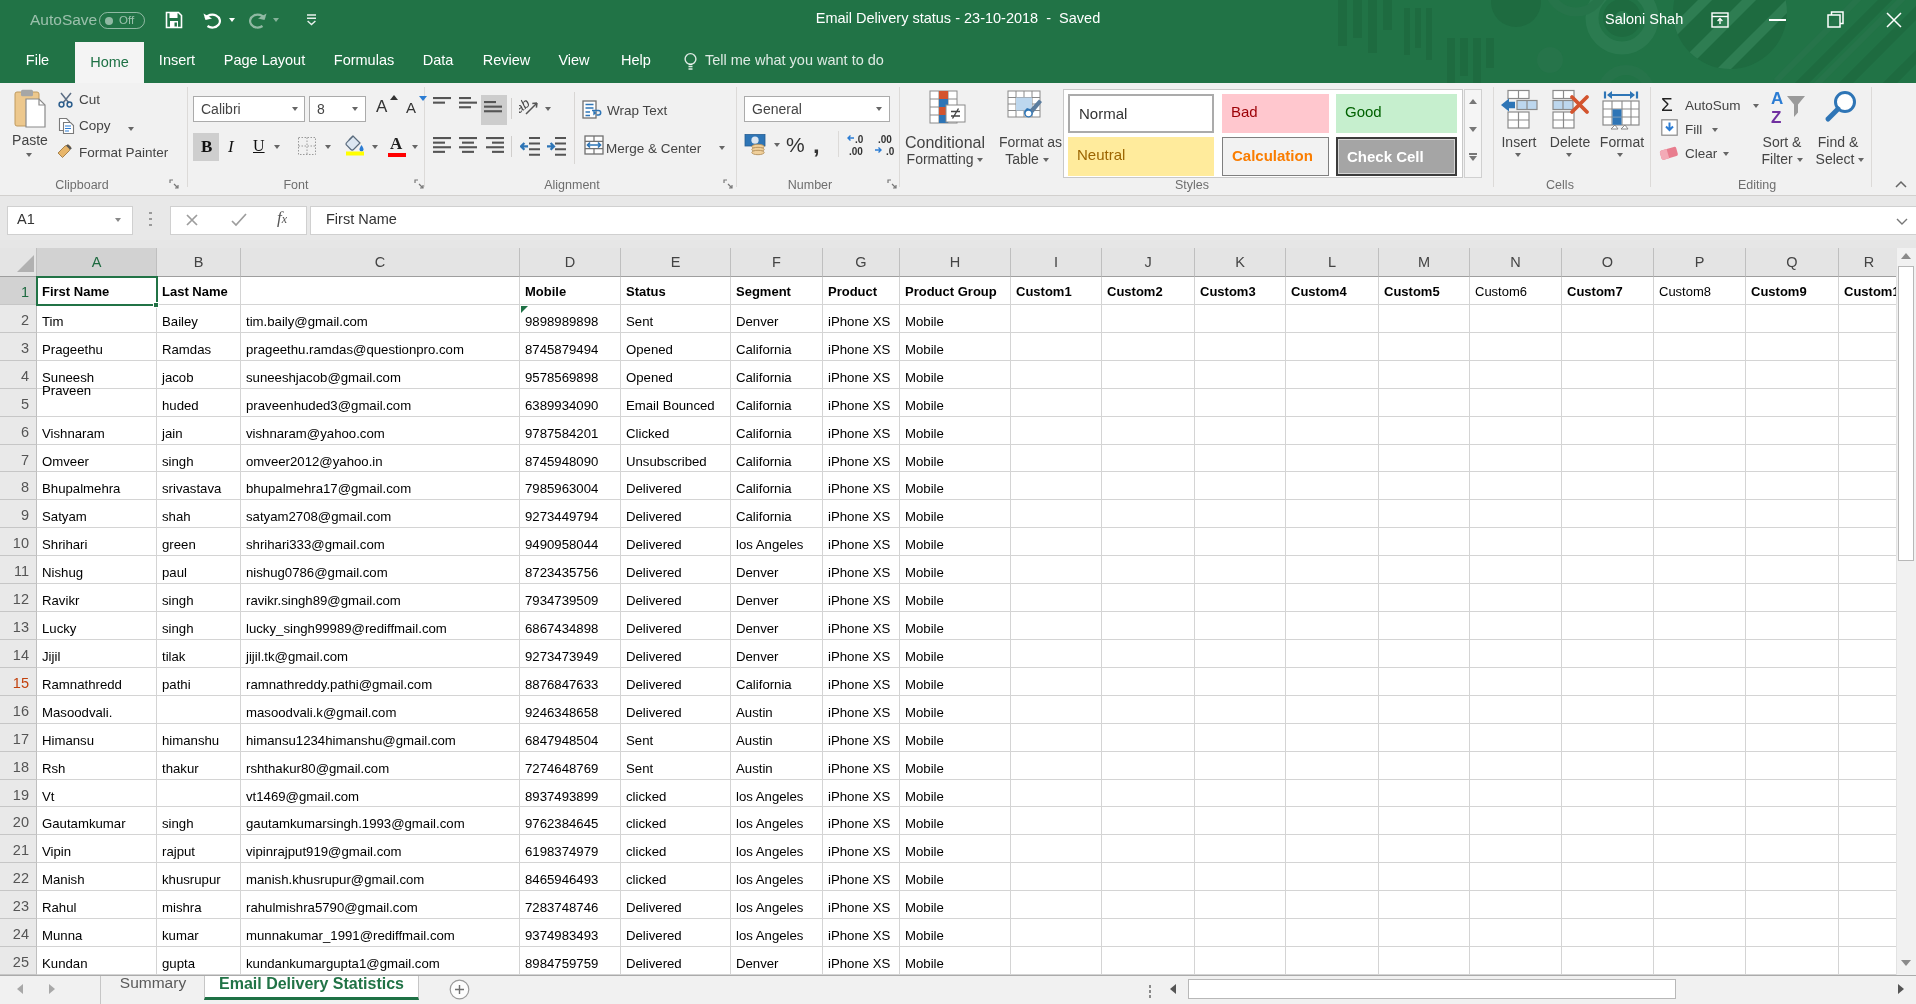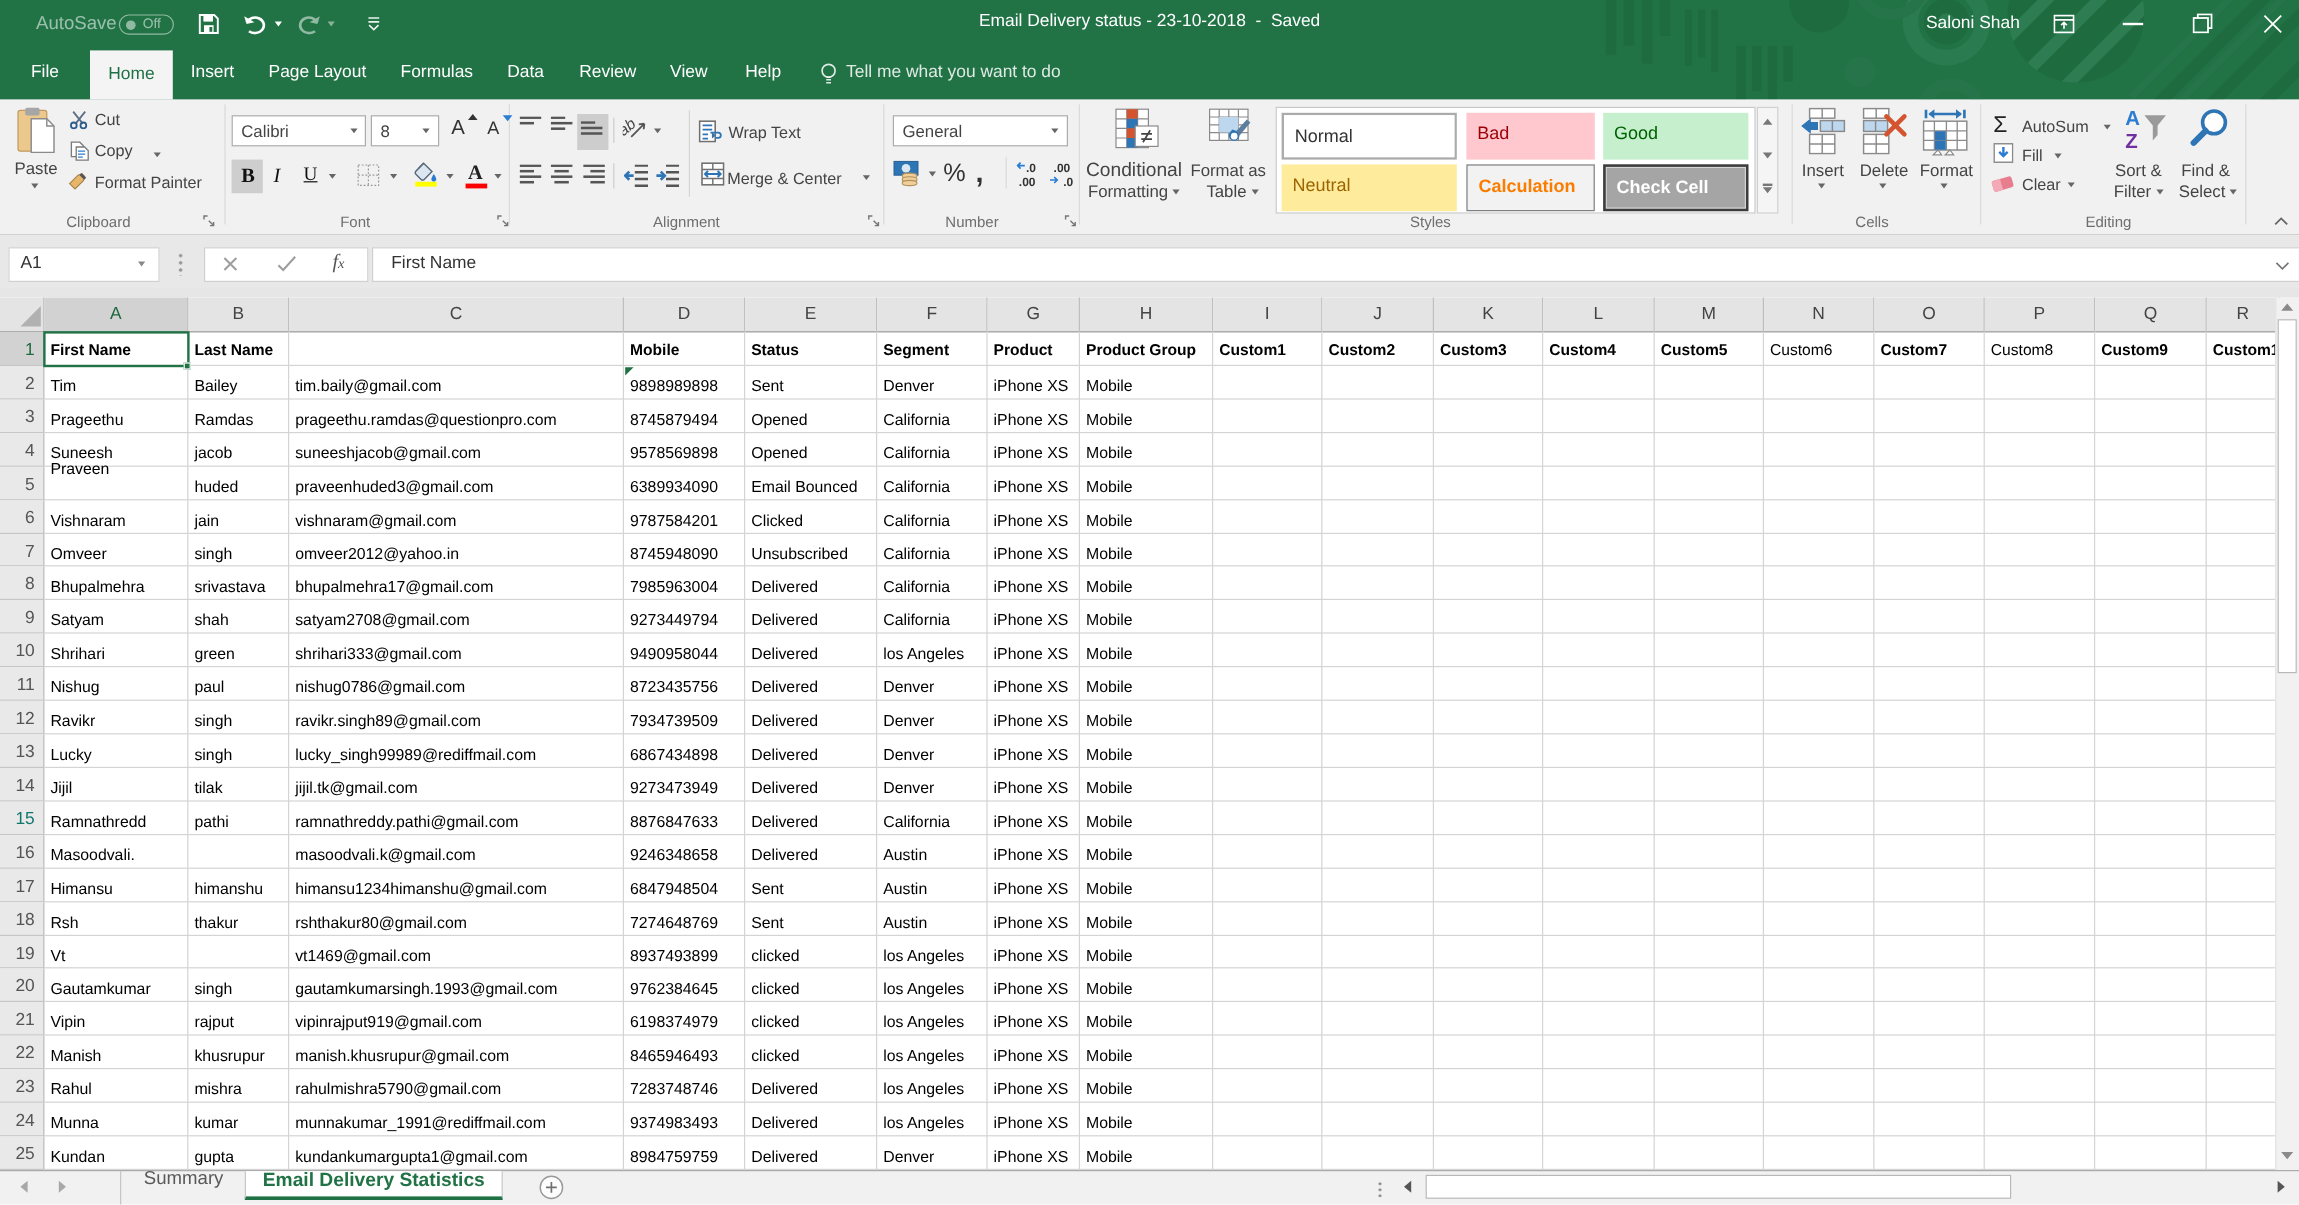--- a/index.html
+++ b/index.html
@@ -336,21 +336,21 @@
       <div class="rtxt" style="left:903px;top:51px;width:84px;text-align:center;font-size:16px">Conditional</div>
       <div class="rtxt" style="left:903px;top:68px;width:84px;text-align:center;font-size:14px">Formatting <span style="display:inline-block;width:0;height:0;border-left:3.5px solid transparent;border-right:3.5px solid transparent;border-top:4px solid #666;vertical-align:2px"></span></div>
       <svg class="ab" style="left:1007px;top:7px" width="38" height="38" viewBox="0 0 38 38">
 <rect x="1" y="1" width="32" height="26" fill="#fff" stroke="#8a8a8a"></rect>
 <path d="M1 7.5 h32 M1 14 h32 M1 20.5 h32 M9 1 v26 M17 1 v26 M25 1 v26" stroke="#8a8a8a" fill="none"></path>
 <path d="M9 7.5 h16 v13 h-16 z" fill="#bdd7ee"></path>
 <path d="M35 12 L26 23 l-3.5 -3 9.5 -10.5 z" fill="#5b7d9e"></path>
 <path d="M26 23 a4.5 4.5 0 1 1 -7.5 -3.5 l1.5 -1.5 3 1 z" fill="#2e75b6"></path>
 <circle cx="21.5" cy="23.5" r="2.8" fill="#fff"></circle>
 </svg>
-      <div class="rtxt" style="left:992px;top:51px;width:70px;text-align:left;font-size:14px">Format as</div>
+      <div class="rtxt" style="left:992px;top:51px;width:70px;text-align:right;font-size:14px">Format as</div>
       <div class="rtxt" style="left:992px;top:68px;width:70px;text-align:center;font-size:14px">Table <span style="display:inline-block;width:0;height:0;border-left:3.5px solid transparent;border-right:3.5px solid transparent;border-top:4px solid #666;vertical-align:2px"></span></div>
       <div class="ab" style="left:1063px;top:6px;width:400px;height:89px;background:#fff;border:1px solid #c8c8c8"></div>
       <div class="ab" style="left:1068px;top:11px;width:146px;height:39px;background:#fff;border:2px solid #ababab;outline:2px solid #fff;outline-offset:-4px;">
         <div class="ab" style="left:9px;top:9px;font-size:15px;color:#333;">Normal</div>
       </div>
       <div class="ab" style="left:1222px;top:11px;width:107px;height:39px;background:#ffc7ce;">
         <div class="ab" style="left:9px;top:9px;font-size:15px;color:#9c0006;">Bad</div>
       </div>
       <div class="ab" style="left:1336px;top:11px;width:121px;height:39px;background:#c6efce;">
         <div class="ab" style="left:9px;top:9px;font-size:15px;color:#006100;">Good</div>
@@ -485,21 +485,21 @@
       <div class="rh" style="top:140.68px;height:27.92px;background:#e9e9e9;color:#555;line-height:31px">5</div>
       <div class="rh" style="top:168.60px;height:27.92px;background:#e9e9e9;color:#555;line-height:31px">6</div>
       <div class="rh" style="top:196.52px;height:27.92px;background:#e9e9e9;color:#555;line-height:31px">7</div>
       <div class="rh" style="top:224.44px;height:27.92px;background:#e9e9e9;color:#555;line-height:31px">8</div>
       <div class="rh" style="top:252.36px;height:27.92px;background:#e9e9e9;color:#555;line-height:31px">9</div>
       <div class="rh" style="top:280.28px;height:27.92px;background:#e9e9e9;color:#555;line-height:31px">10</div>
       <div class="rh" style="top:308.20px;height:27.92px;background:#e9e9e9;color:#555;line-height:31px">11</div>
       <div class="rh" style="top:336.12px;height:27.92px;background:#e9e9e9;color:#555;line-height:31px">12</div>
       <div class="rh" style="top:364.04px;height:27.92px;background:#e9e9e9;color:#555;line-height:31px">13</div>
       <div class="rh" style="top:391.96px;height:27.92px;background:#e9e9e9;color:#555;line-height:31px">14</div>
-      <div class="rh" style="top:419.88px;height:27.92px;background:#e9e9e9;color:#0f766e;line-height:31px">15</div>
+      <div class="rh" style="top:419.88px;height:27.92px;background:#e9e9e9;color:#c2410c;line-height:31px">15</div>
       <div class="rh" style="top:447.80px;height:27.92px;background:#e9e9e9;color:#555;line-height:31px">16</div>
       <div class="rh" style="top:475.72px;height:27.92px;background:#e9e9e9;color:#555;line-height:31px">17</div>
       <div class="rh" style="top:503.64px;height:27.92px;background:#e9e9e9;color:#555;line-height:31px">18</div>
       <div class="rh" style="top:531.56px;height:27.92px;background:#e9e9e9;color:#555;line-height:31px">19</div>
       <div class="rh" style="top:559.48px;height:27.92px;background:#e9e9e9;color:#555;line-height:31px">20</div>
       <div class="rh" style="top:587.40px;height:27.92px;background:#e9e9e9;color:#555;line-height:31px">21</div>
       <div class="rh" style="top:615.32px;height:27.92px;background:#e9e9e9;color:#555;line-height:31px">22</div>
       <div class="rh" style="top:643.24px;height:27.92px;background:#e9e9e9;color:#555;line-height:31px">23</div>
       <div class="rh" style="top:671.16px;height:27.92px;background:#e9e9e9;color:#555;line-height:31px">24</div>
       <div class="rh" style="top:699.08px;height:27.92px;background:#e9e9e9;color:#555;line-height:31px">25</div>
@@ -590,21 +590,21 @@
       <div class="cell" style="left:37px;top:126px;width:120px;height:27.92px">Praveen</div>
       <div class="cell" style="left:157px;top:140.68px;width:84px;height:27.92px">huded</div>
       <div class="cell" style="left:241px;top:140.68px;width:279px;height:27.92px">praveenhuded3@gmail.com</div>
       <div class="cell" style="left:520px;top:140.68px;width:101px;height:27.92px">6389934090</div>
       <div class="cell" style="left:621px;top:140.68px;width:110px;height:27.92px">Email Bounced</div>
       <div class="cell" style="left:731px;top:140.68px;width:92px;height:27.92px">California</div>
       <div class="cell" style="left:823px;top:140.68px;width:77px;height:27.92px">iPhone XS</div>
       <div class="cell" style="left:900px;top:140.68px;width:111px;height:27.92px">Mobile</div>
       <div class="cell" style="left:37px;top:168.60px;width:120px;height:27.92px">Vishnaram</div>
       <div class="cell" style="left:157px;top:168.60px;width:84px;height:27.92px">jain</div>
-      <div class="cell" style="left:241px;top:168.60px;width:279px;height:27.92px">vishnaram@gmail.com</div>
+      <div class="cell" style="left:241px;top:168.60px;width:279px;height:27.92px">vishnaram@yahoo.com</div>
       <div class="cell" style="left:520px;top:168.60px;width:101px;height:27.92px">9787584201</div>
       <div class="cell" style="left:621px;top:168.60px;width:110px;height:27.92px">Clicked</div>
       <div class="cell" style="left:731px;top:168.60px;width:92px;height:27.92px">California</div>
       <div class="cell" style="left:823px;top:168.60px;width:77px;height:27.92px">iPhone XS</div>
       <div class="cell" style="left:900px;top:168.60px;width:111px;height:27.92px">Mobile</div>
       <div class="cell" style="left:37px;top:196.52px;width:120px;height:27.92px">Omveer</div>
       <div class="cell" style="left:157px;top:196.52px;width:84px;height:27.92px">singh</div>
       <div class="cell" style="left:241px;top:196.52px;width:279px;height:27.92px">omveer2012@yahoo.in</div>
       <div class="cell" style="left:520px;top:196.52px;width:101px;height:27.92px">8745948090</div>
       <div class="cell" style="left:621px;top:196.52px;width:110px;height:27.92px">Unsubscribed</div>

